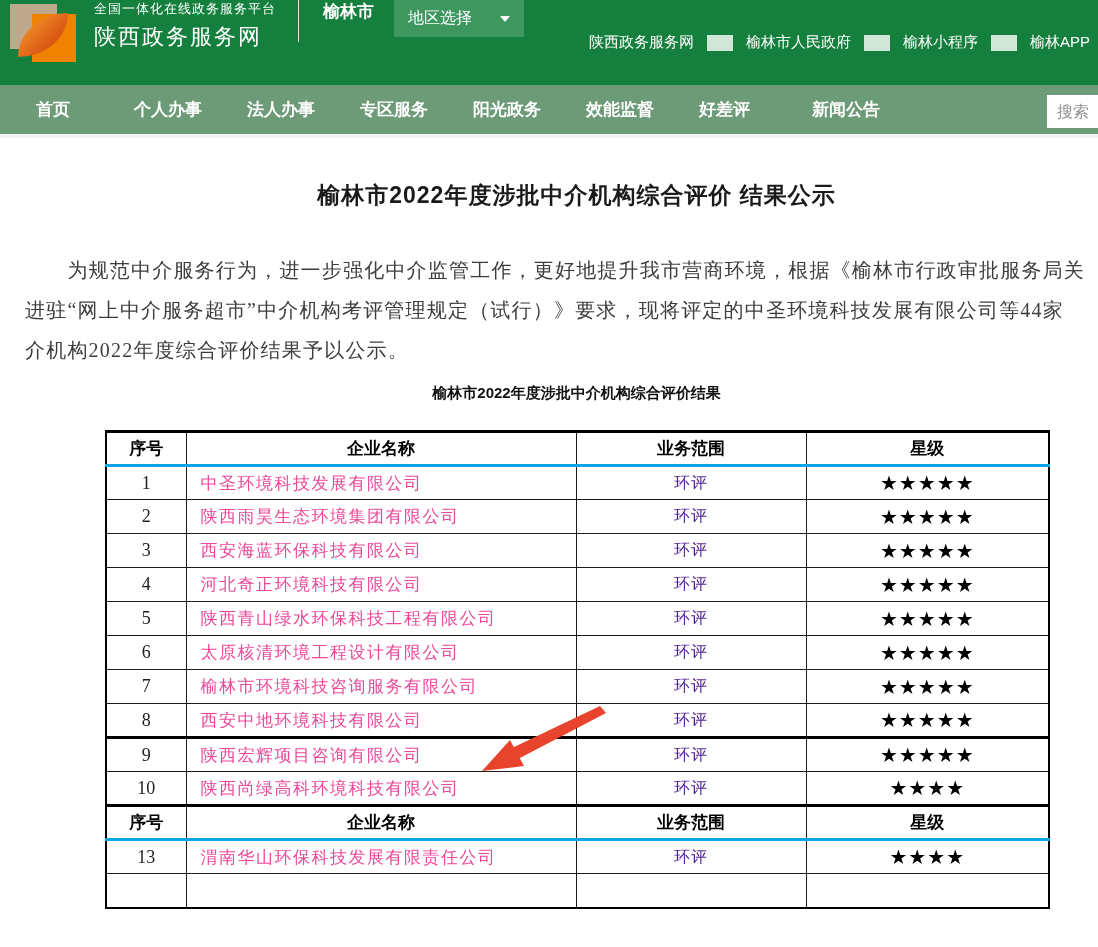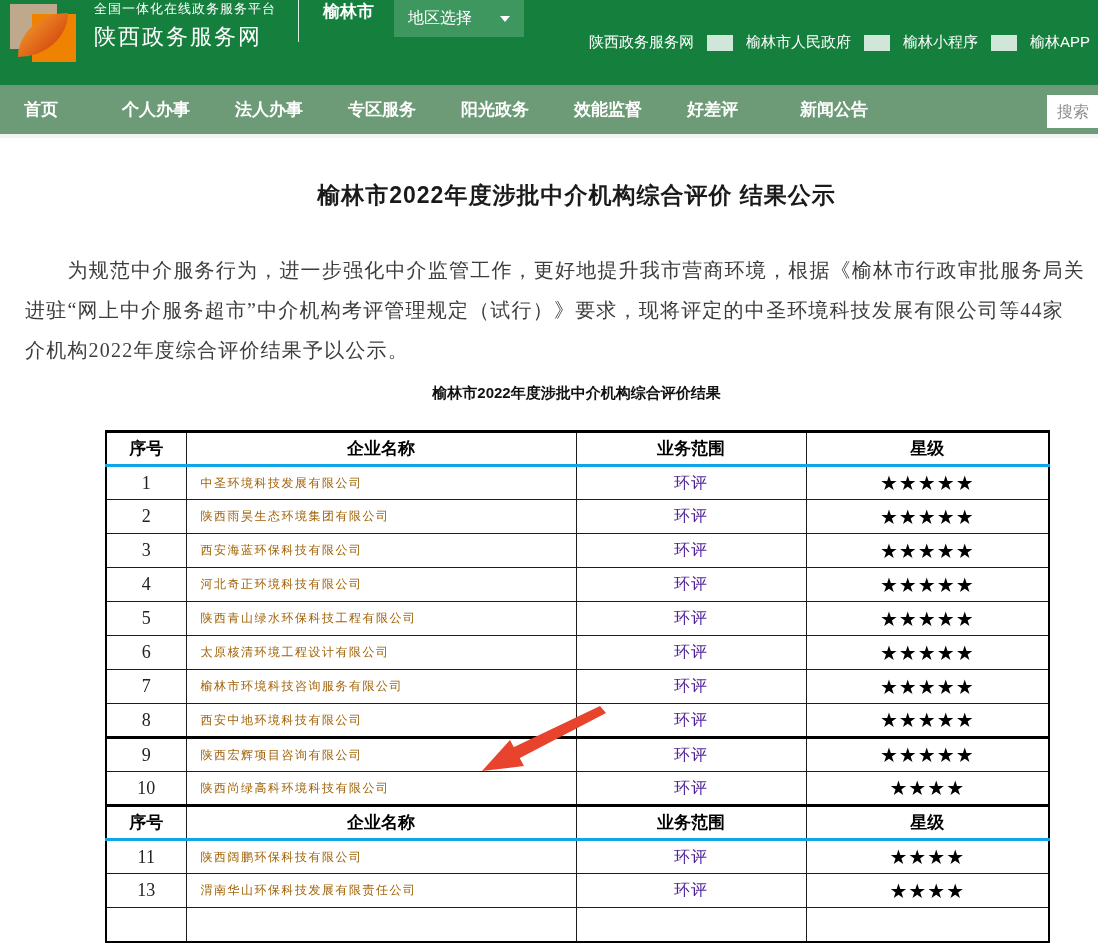--- a/index.html
+++ b/index.html
@@ -31,21 +31,21 @@
     gap:20px;
   }
   .caret { width:0; height:0; border-left:5px solid transparent; border-right:5px solid transparent;
            border-top:6px solid #fff; margin-left:8px; display:inline-block; }
   .top-links { position:absolute; left:576px; top:0; height:85px;
                display:flex; align-items:center; list-style:none; white-space:nowrap; }
   .top-links li { font-size:15px; padding:0 13px; cursor:pointer; }
   .top-links .sep { width:1px; height:16px; background:rgba(255,255,255,.8); }
   
   .mainnav { position:relative; height:53px; background:#6d9b77; border-bottom:4px solid #f3f3f3; }
-  .mainnav ul { list-style:none; display:flex; align-items:center; height:100%; padding-left:24px; }
+  .mainnav ul { list-style:none; display:flex; align-items:center; height:100%; padding-left:36px; }
   .mainnav li { width:113px; color:#fff; font-size:17px; font-weight:600; cursor:pointer; }
   .mainnav li:first-child { width:98px; }
   .search-box { position:absolute; left:1047px; top:10px; width:140px; height:33px; background:#fff; }
   .search-box span { display:inline-block; margin-left:10px; line-height:33px;
                      font-size:16px; color:#8f8f8f; }
   
   .doc { position:relative; width:1153px; color:#222;
          font-family:"Liberation Serif","DejaVu Serif",serif; }
   .doc-title { margin-top:42px; height:30px; text-align:center; font-size:23px; font-weight:bold;
                color:#1a1a1a; font-family:"Liberation Sans",sans-serif; letter-spacing:1px; }
@@ -58,21 +58,21 @@
           border:2px solid #000; }
   col.c-no    { width:80px; }
   col.c-name  { width:390px; }
   col.c-scope { width:230px; }
   col.c-stars { width:243px; }
   th, td { border:1px solid #1c1c1c; height:34px; overflow:hidden; }
   tr.hrow th { font-family:"Liberation Sans",sans-serif; font-size:17px; font-weight:bold;
                text-align:center; color:#000;
                border-top:3px solid #000; border-bottom:3px solid #0ea5e9; }
   td.no    { text-align:center; font-size:18px; color:#222; }
-  td.name  { padding-left:14px; font-size:12px; letter-spacing:1.5px; color:#a16207; }
+  td.name  { padding-left:14px; font-size:17px; letter-spacing:1.5px; color:#ec4899; }
   td.scope { text-align:center; font-size:16px; color:#4c1d95; letter-spacing:1px; }
   td.stars { text-align:center; font-size:20px; letter-spacing:1px; color:#000;
              font-family:"DejaVu Sans",sans-serif; }
   tr.thick td { border-bottom:3px solid #000; }
   
   .arrow-svg { position:absolute; left:430px; top:513px; width:190px; height:95px;
                pointer-events:none; z-index:5; }
 </style>
 </head>
 <body>
@@ -207,26 +207,20 @@
             <td class="scope">环评</td>
             <td class="stars">★★★★</td>
           </tr>
           <tr class="hrow">
             <th>序号</th>
             <th>企业名称</th>
             <th>业务范围</th>
             <th>星级</th>
           </tr>
           <tr>
-            <td class="no">11</td>
-            <td class="name">陕西阔鹏环保科技有限公司</td>
-            <td class="scope">环评</td>
-            <td class="stars">★★★★</td>
-          </tr>
-          <tr>
             <td class="no">13</td>
             <td class="name">渭南华山环保科技发展有限责任公司</td>
             <td class="scope">环评</td>
             <td class="stars">★★★★</td>
           </tr>
           <tr>
             <td class="no"></td>
             <td class="name"></td>
             <td class="scope"></td>
             <td class="stars"></td>

